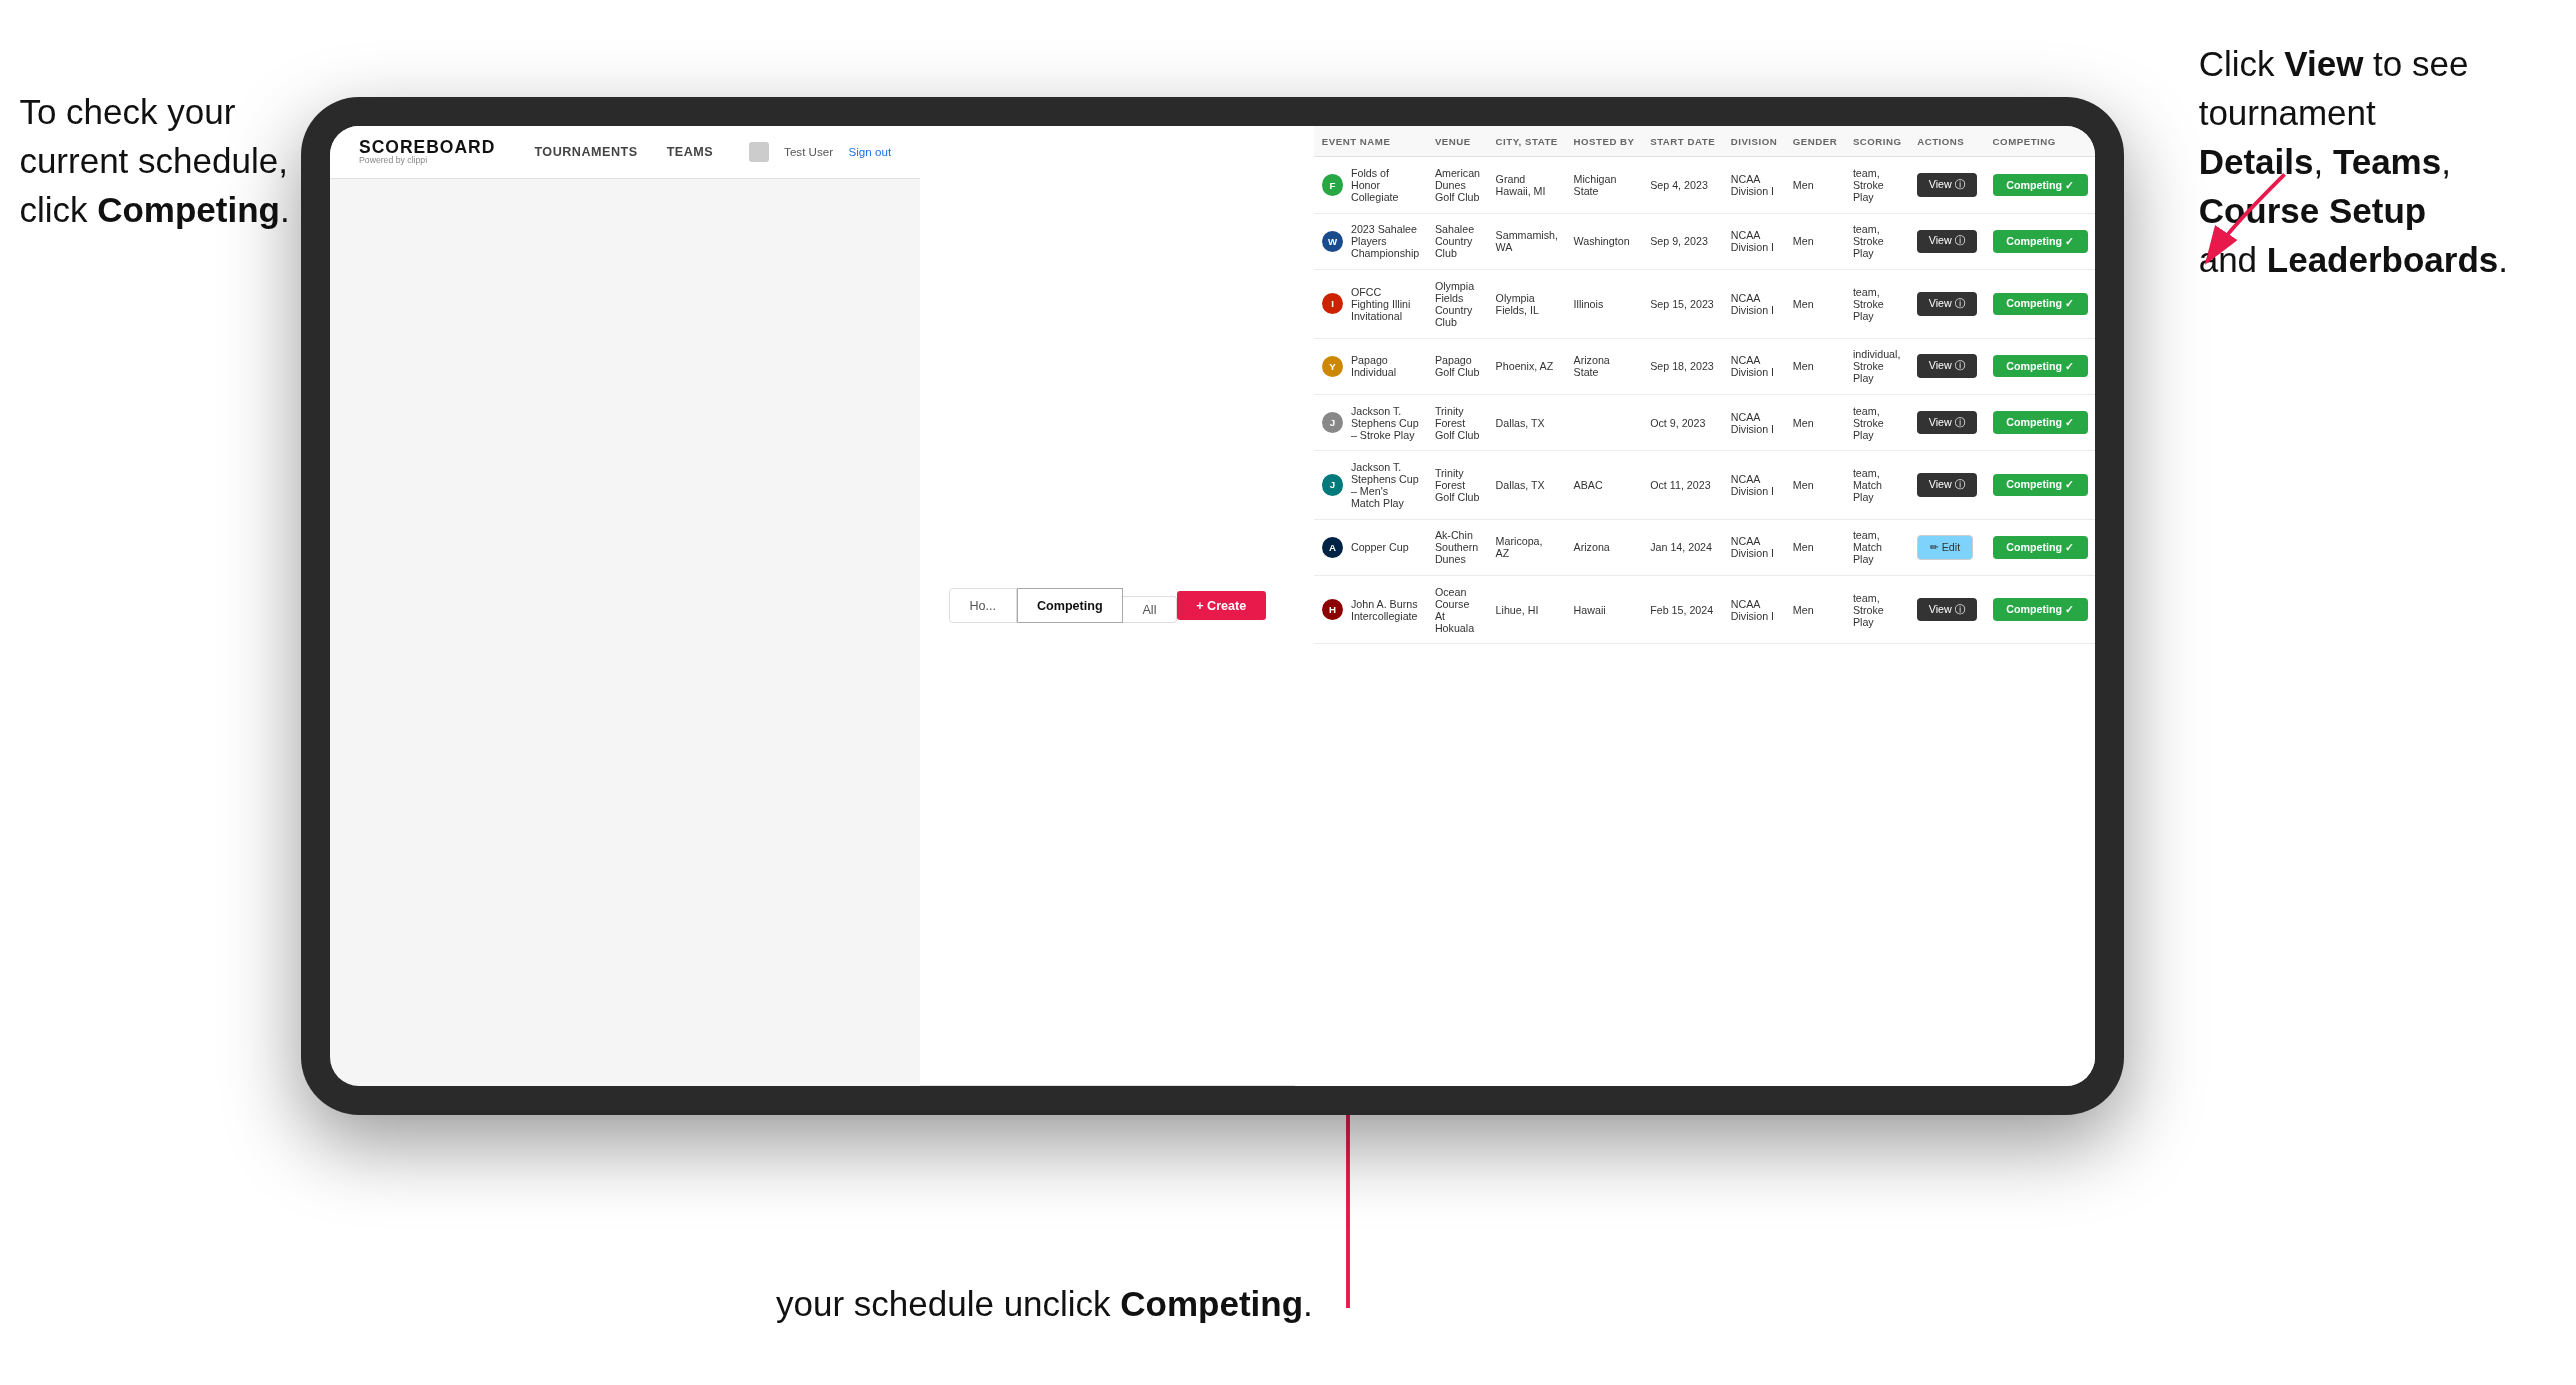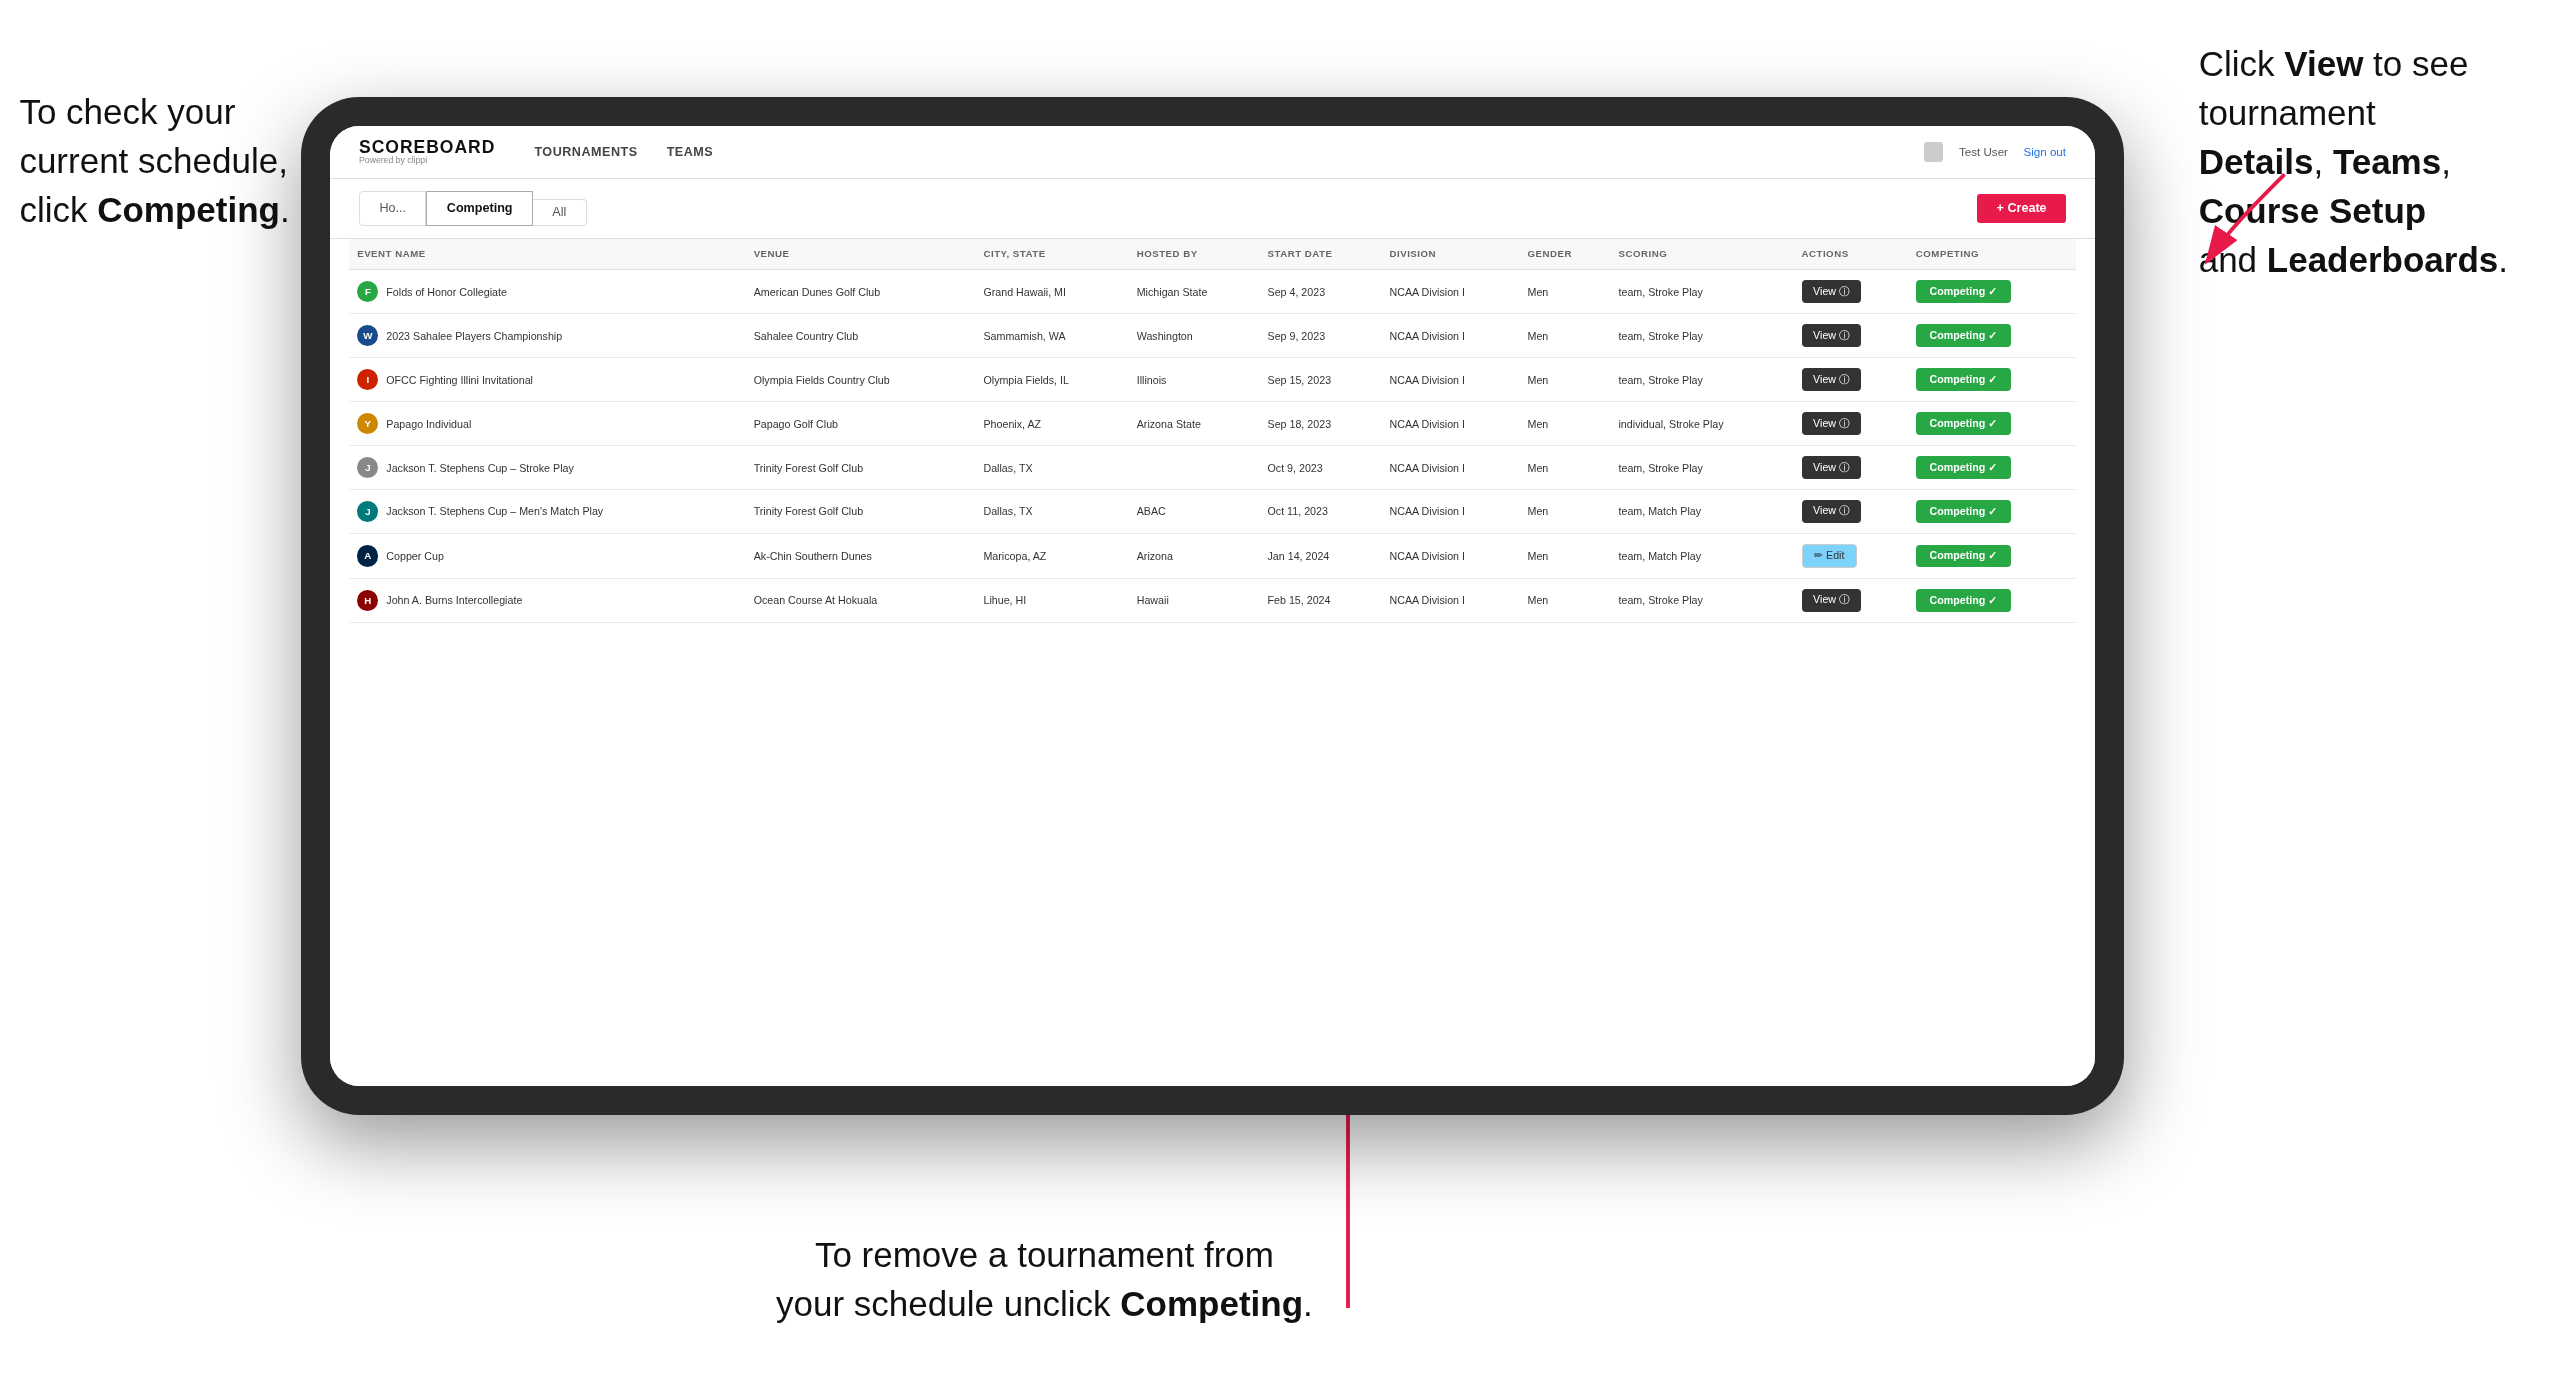--- a/index.html
+++ b/index.html
@@ -56,21 +56,21 @@
       padding: 29px;
       box-shadow: 0 29px 78px rgba(0,0,0,0.4);
     }
     .tablet-screen {
       width: 100%;
       height: 100%;
       background: #f5f5f5;
       border-radius: 29px;
       overflow: hidden;
       display: flex;
-      flex-direction: column;
+      flex-direction: row;
     }
 
     
     .navbar {
       background: #fff;
       border-bottom: 1px solid #e0e0e0;
       padding: 0 29px;
       height: 53px;
       display: flex;
       align-items: center;
@@ -288,21 +288,21 @@
 
 <div class="annotation-top-right">
   <span>Click </span><span class="bold">View</span><span> to see</span><br>
   <span>tournament</span><br>
   <span class="bold">Details</span><span>, </span><span class="bold">Teams</span><span>,</span><br>
   <span class="bold">Course Setup</span><br>
   <span> and </span><span class="bold">Leaderboards</span><span>.</span>
 </div>
 
 <div class="annotation-bottom">
-  <span>To remove a tournament from</span><br>
+  <br>
   <span>your schedule unclick </span><span class="bold">Competing</span><span>.</span>
 </div>
 
 <svg class="arrow" style="position:absolute; top:184px; left:359px; width:310px; height:97px;" viewBox="0 0 320 100" width="310" height="97">
   <defs>
     <marker id="arrowhead-left" markerWidth="10" markerHeight="7" refX="9" refY="3.5" orient="auto">
       <polygon points="0 0, 10 3.5, 0 7" fill="#e8194b"></polygon>
     </marker>
   </defs>
   <path d="M 20 20 C 100 20, 250 60, 290 75" stroke="#e8194b" stroke-width="4" fill="none" marker-end="url(#arrowhead-left)"></path>

